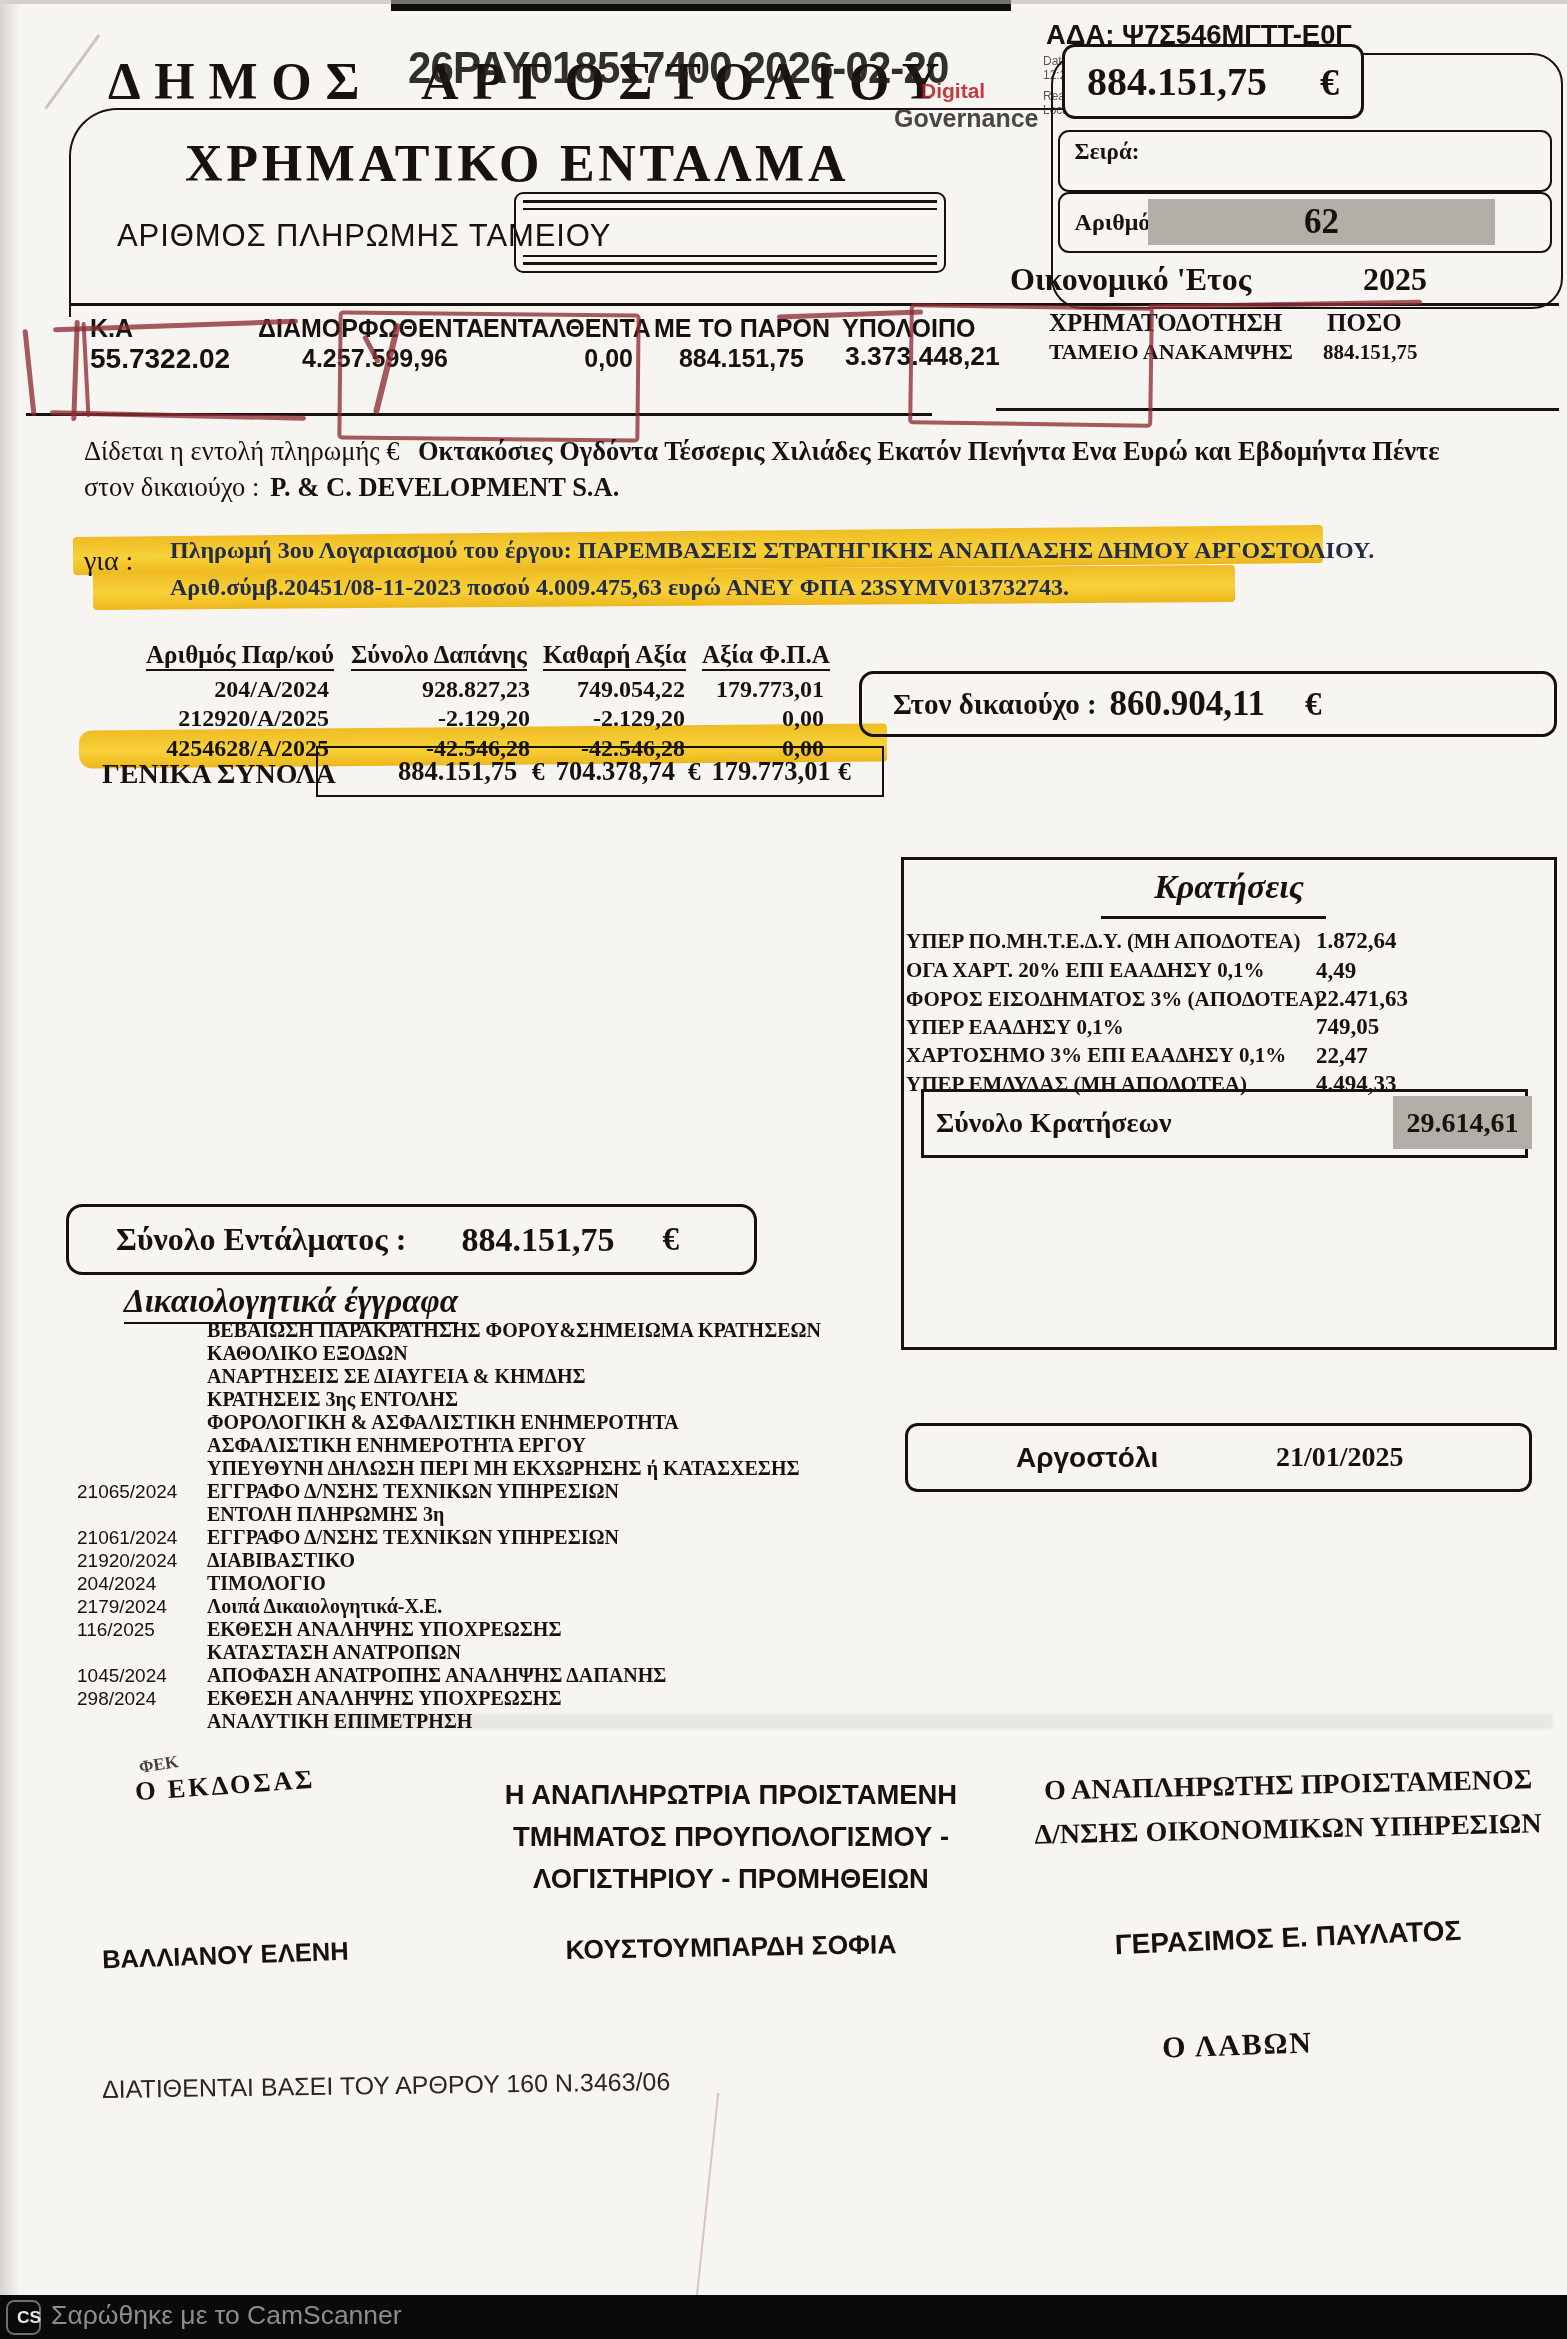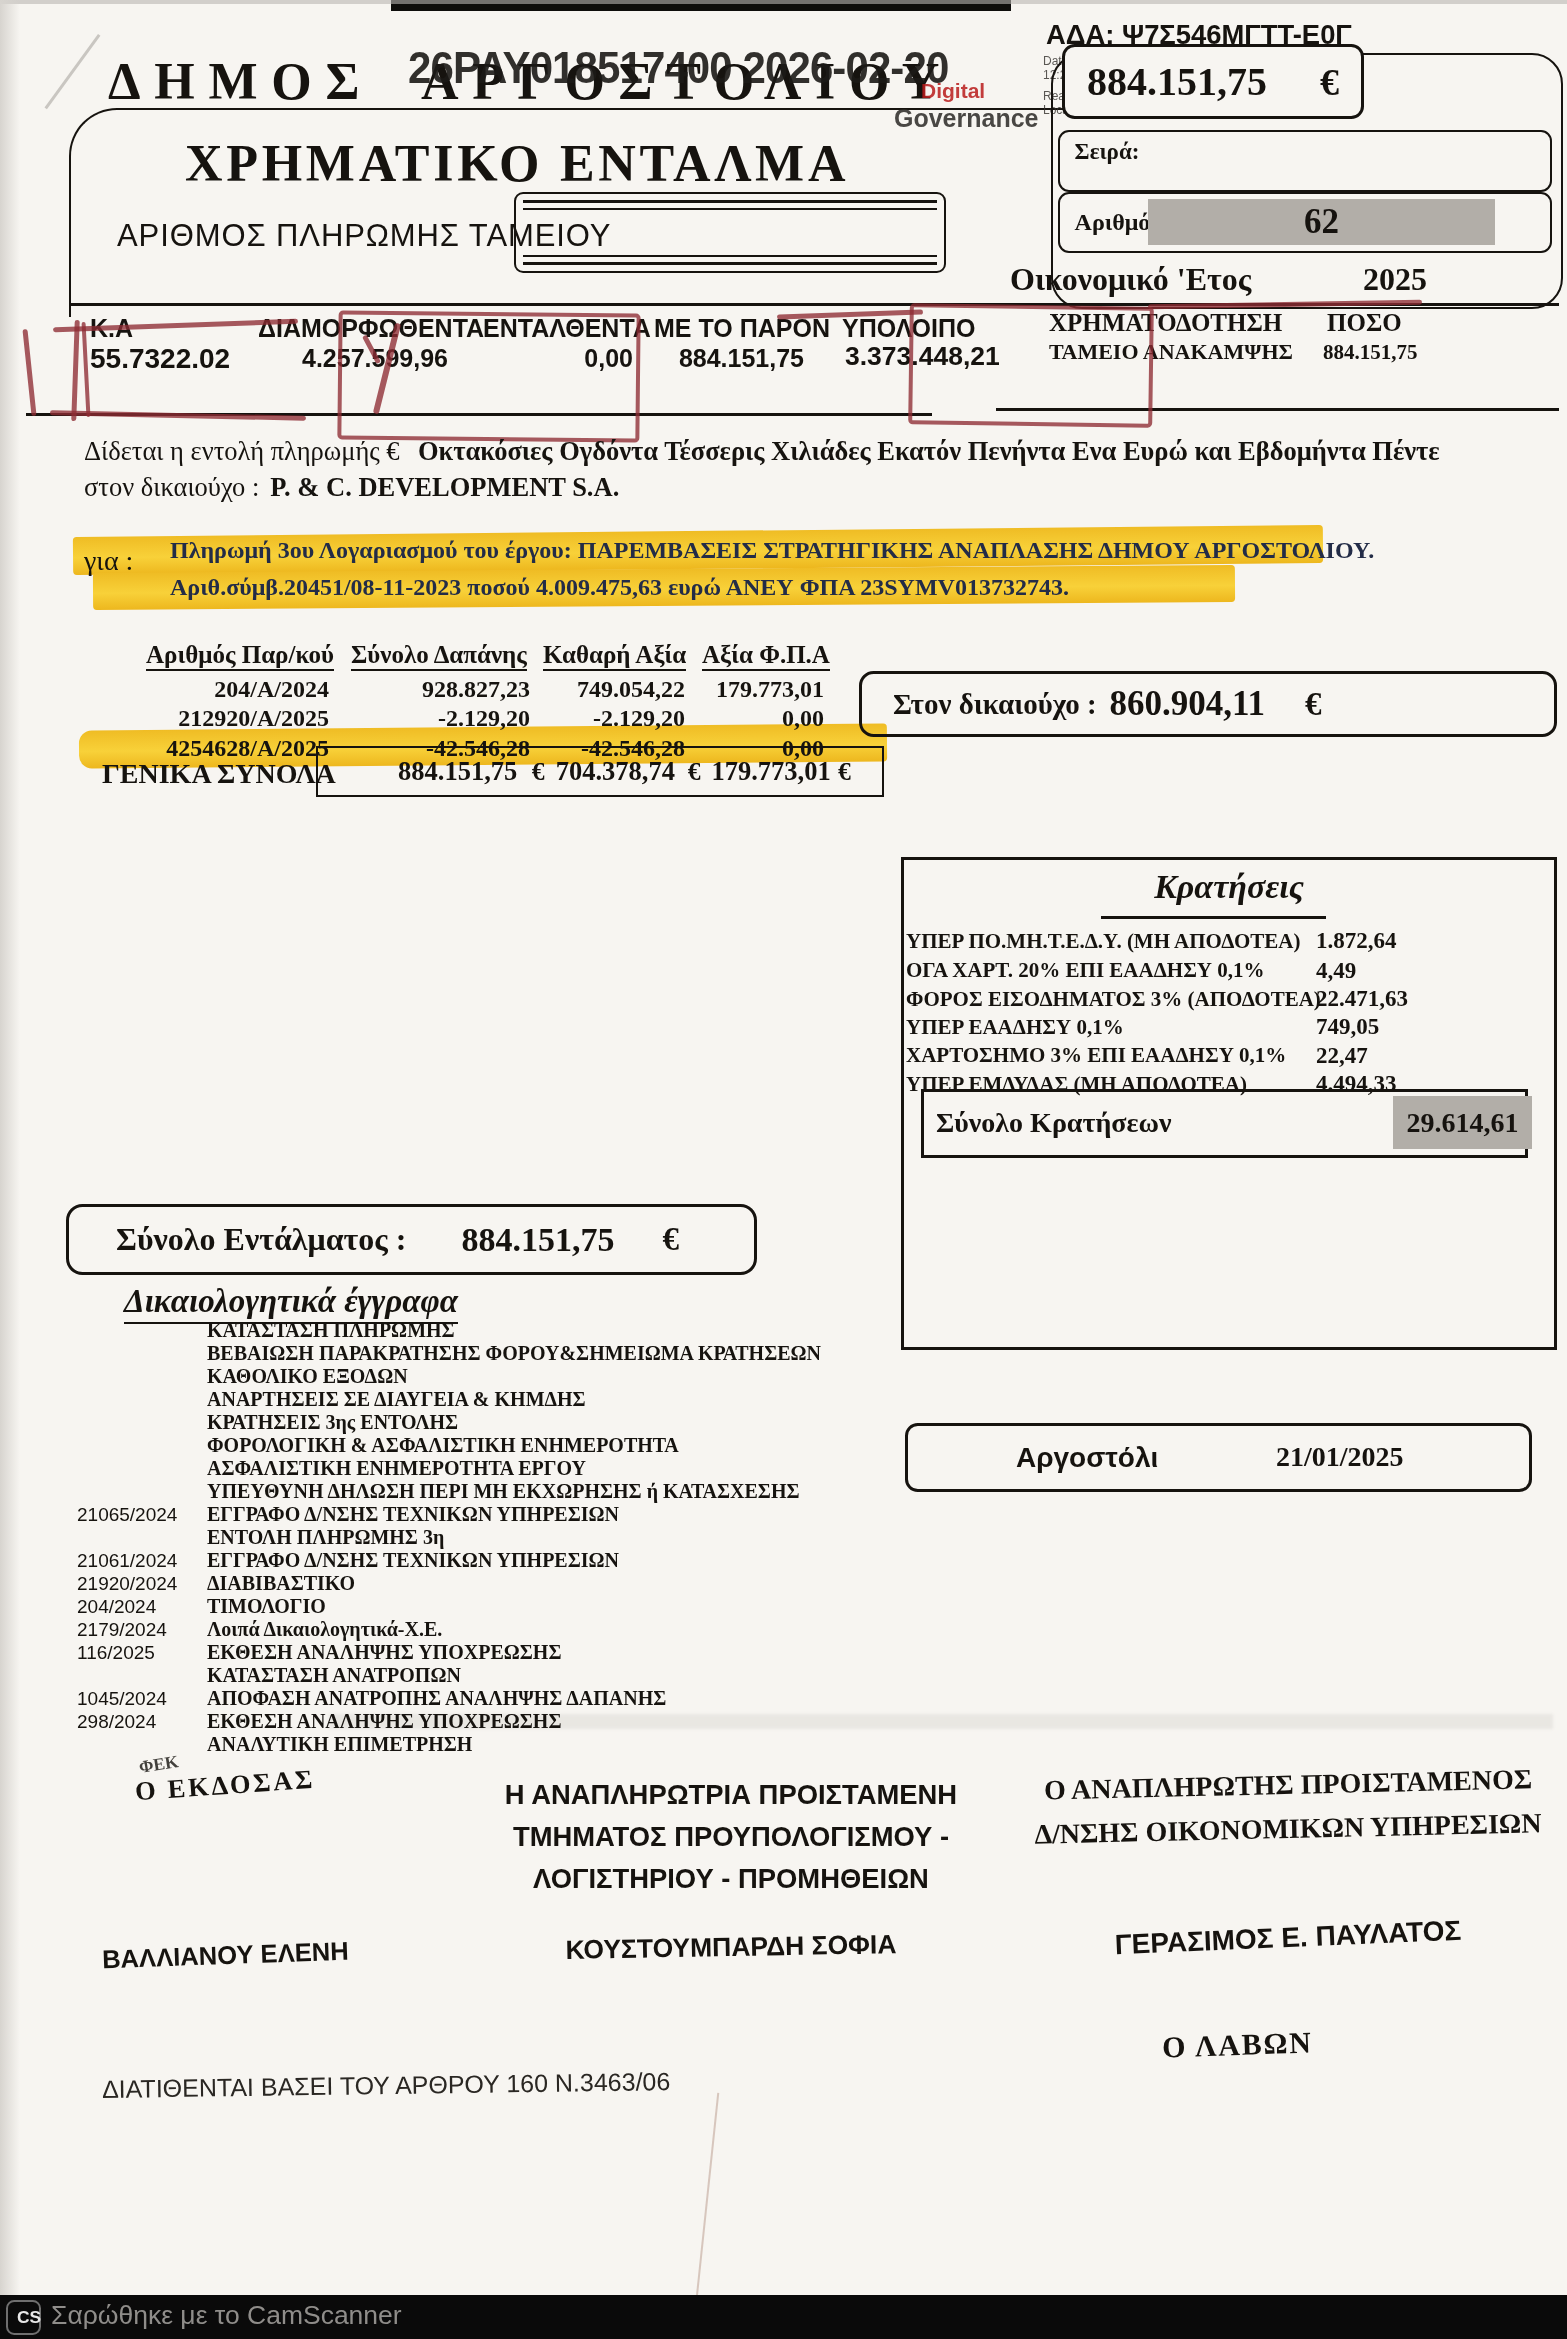--- a/index.html
+++ b/index.html
@@ -190,21 +190,20 @@
 
   <div style="position:absolute;left:66px;top:1204px;width:691px;height:71px;border:3.2px solid #16130f;border-radius:16.4px;display:flex;align-items:center;box-sizing:border-box;">
     <span class="ser b" style="font-size:32px;margin-left:47px;">Σύνολο Εντάλματος :</span>
     <span class="ser b" style="font-size:34px;margin-left:55px;">884.151,75</span>
     <span class="ser b" style="font-size:33px;margin-left:48px;">€</span>
   </div>
 
   <div class="t ser b i" style="left:124px;top:1283px;font-size:33px;border-bottom:2.7px solid #16130f;padding-bottom:1.8px;">Δικαιολογητικά έγγραφα</div>
 
   <div class="t" style="left:77px;top:1319px;">
-    <div class="docrow"><span class="docref"></span><span class="doctext">ΚΑΤΑΣΤΑΣΗ ΠΛΗΡΩΜΗΣ</span></div>
     <div class="docrow"><span class="docref"></span><span class="doctext">ΒΕΒΑΙΩΣΗ ΠΑΡΑΚΡΑΤΗΣΗΣ ΦΟΡΟΥ&amp;ΣΗΜΕΙΩΜΑ ΚΡΑΤΗΣΕΩΝ</span></div>
     <div class="docrow"><span class="docref"></span><span class="doctext">ΚΑΘΟΛΙΚΟ ΕΞΟΔΩΝ</span></div>
     <div class="docrow"><span class="docref"></span><span class="doctext">ΑΝΑΡΤΗΣΕΙΣ ΣΕ ΔΙΑΥΓΕΙΑ &amp; ΚΗΜΔΗΣ</span></div>
     <div class="docrow"><span class="docref"></span><span class="doctext">ΚΡΑΤΗΣΕΙΣ 3ης ΕΝΤΟΛΗΣ</span></div>
     <div class="docrow"><span class="docref"></span><span class="doctext">ΦΟΡΟΛΟΓΙΚΗ &amp; ΑΣΦΑΛΙΣΤΙΚΗ ΕΝΗΜΕΡΟΤΗΤΑ</span></div>
     <div class="docrow"><span class="docref"></span><span class="doctext">ΑΣΦΑΛΙΣΤΙΚΗ ΕΝΗΜΕΡΟΤΗΤΑ ΕΡΓΟΥ</span></div>
     <div class="docrow"><span class="docref"></span><span class="doctext">ΥΠΕΥΘΥΝΗ ΔΗΛΩΣΗ ΠΕΡΙ ΜΗ ΕΚΧΩΡΗΣΗΣ ή ΚΑΤΑΣΧΕΣΗΣ</span></div>
     <div class="docrow"><span class="docref">21065/2024</span><span class="doctext">ΕΓΓΡΑΦΟ Δ/ΝΣΗΣ ΤΕΧΝΙΚΩΝ ΥΠΗΡΕΣΙΩΝ</span></div>
     <div class="docrow"><span class="docref"></span><span class="doctext">ΕΝΤΟΛΗ ΠΛΗΡΩΜΗΣ 3η</span></div>
     <div class="docrow"><span class="docref">21061/2024</span><span class="doctext">ΕΓΓΡΑΦΟ Δ/ΝΣΗΣ ΤΕΧΝΙΚΩΝ ΥΠΗΡΕΣΙΩΝ</span></div>

